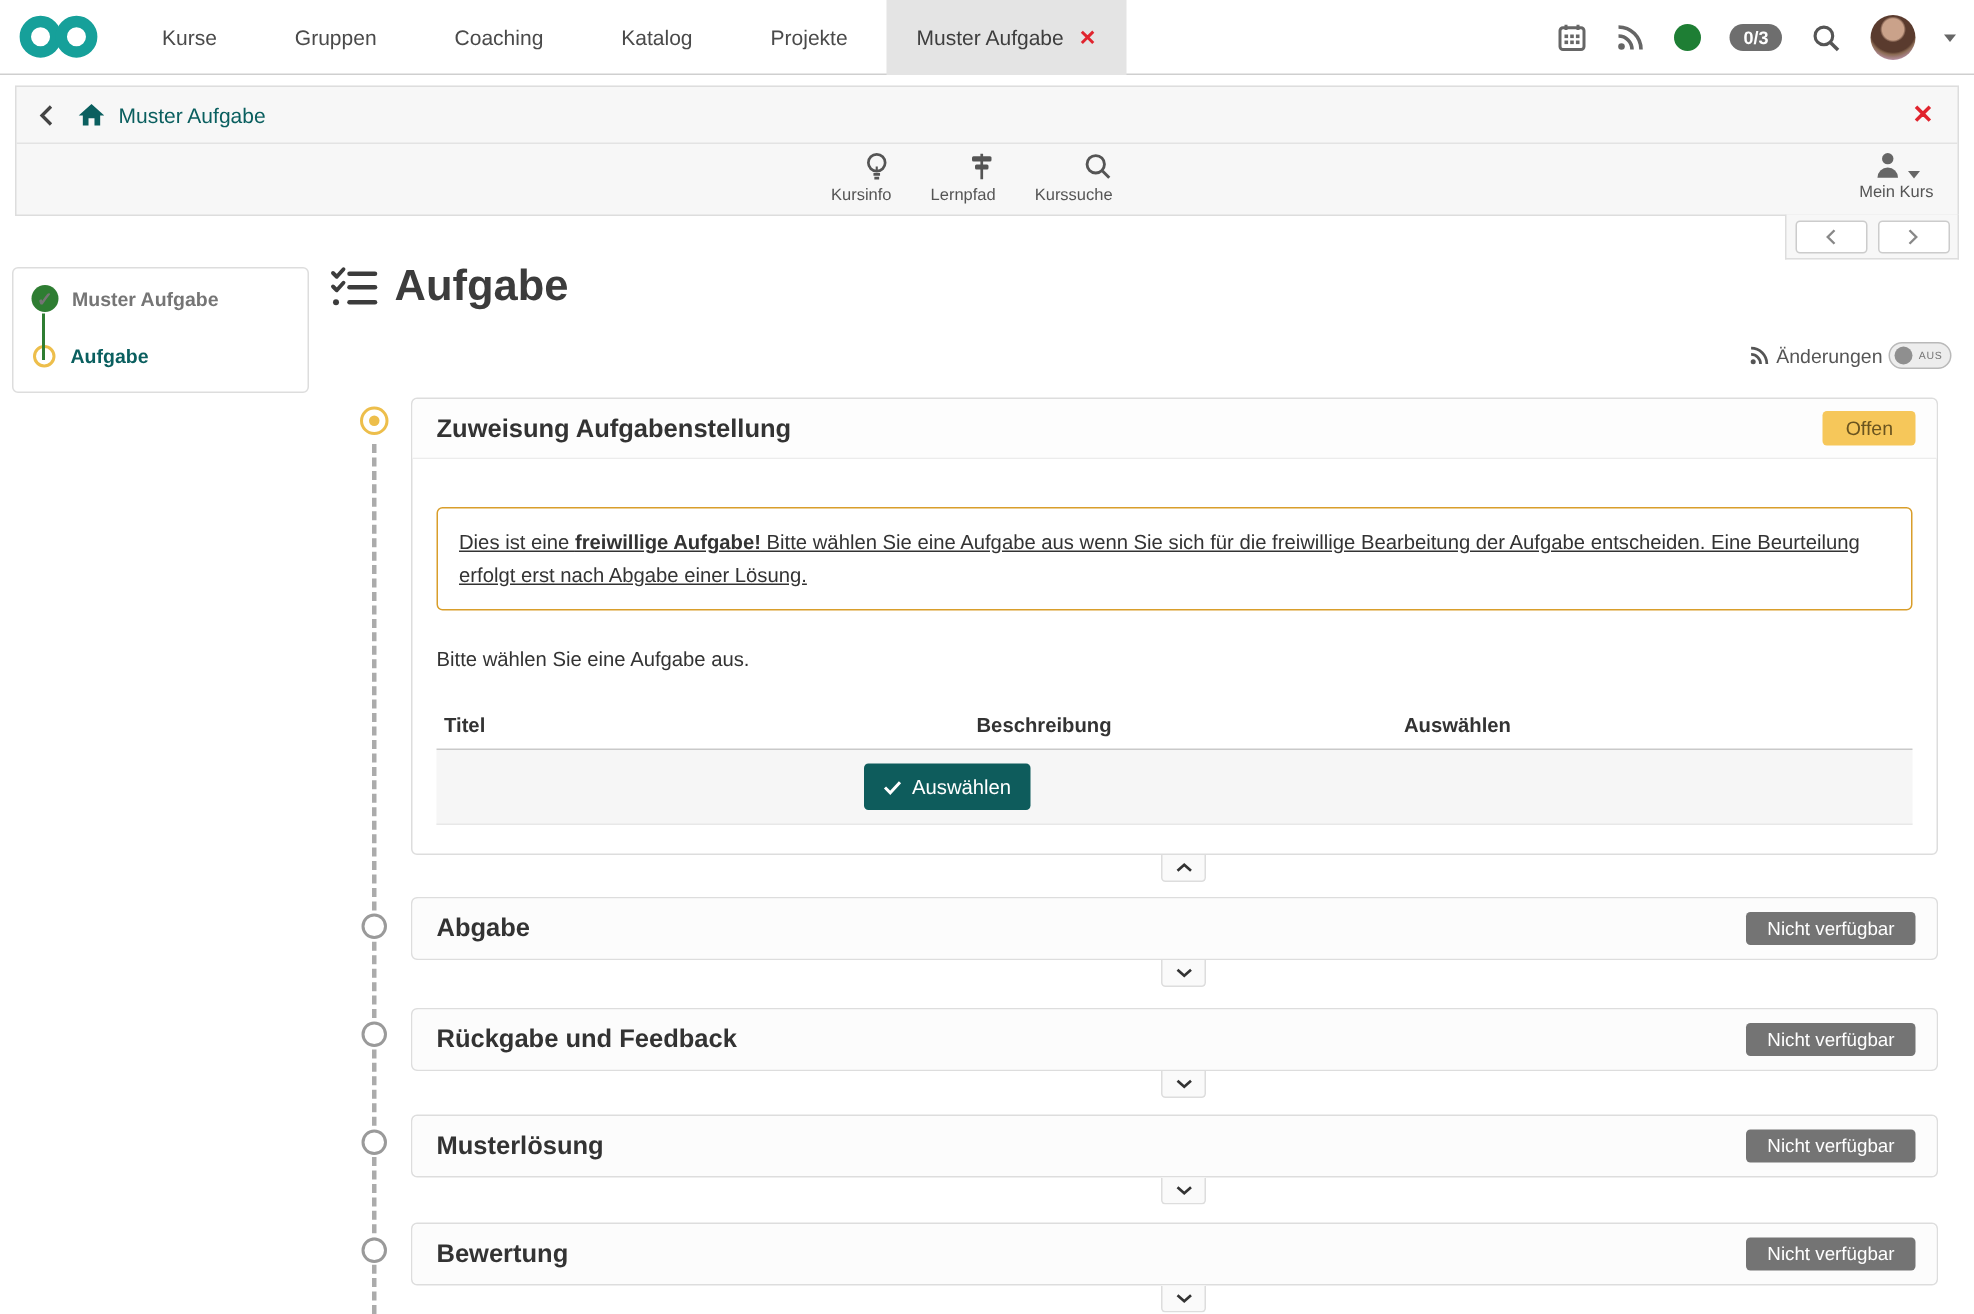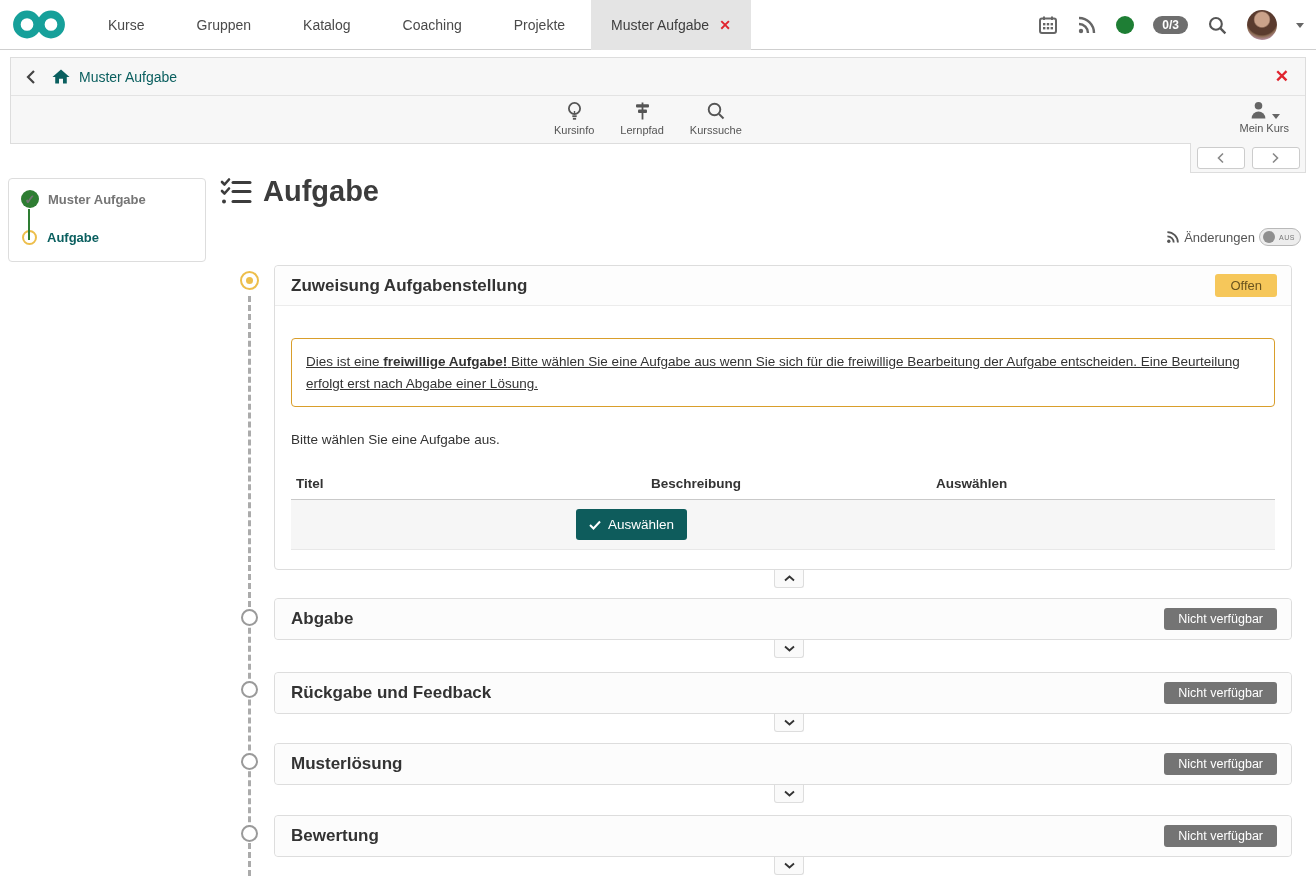--- a/index.html
+++ b/index.html
@@ -27,21 +27,21 @@
 
   
   .crumb-panel { position:absolute; left:10px; top:57px; width:1296px; background:#f7f7f7;
     border:1px solid #ddd; }
   .crumb-row { height:38px; display:flex; align-items:center; padding:0 14px;
     border-bottom:1px solid #e3e3e3; position:relative; }
   .crumb-label { color:#0a5f5f; font-size:14px; margin-left:9px; cursor:pointer; }
   .crumb-close { position:absolute; right:16px; color:#e0242e; font-size:17px; font-weight:bold; cursor:pointer; }
   .tool-row { height:47px; position:relative; }
   .tool-center { position:absolute; left:543px; top:5px; display:flex; gap:26px; }
-  .tool-item { display:flex; flex-direction:column; align-items:center; gap:3px; cursor:pointer; }
+  .tool-item { display:flex; flex-direction:column; align-items:flex-end; gap:3px; cursor:pointer; }
   .tool-item span { font-size:11px; color:#555; }
   .my-course { position:absolute; right:16px; top:5px; display:flex; flex-direction:column;
     align-items:center; gap:3px; cursor:pointer; }
   .my-course .row { display:flex; align-items:flex-end; gap:4px; }
   .my-course span { font-size:11px; color:#555; }
 
   
   .pager { position:absolute; right:10px; top:143px; width:116px; height:30px; background:#f7f7f7;
     border:1px solid #ddd; border-top:none; display:flex; align-items:center;
     justify-content:center; gap:7px; z-index:5; }
@@ -119,22 +119,22 @@
 
 <div class="navbar">
   <div class="logo">
     <svg width="54" height="31" viewBox="0 0 38 22">
       <circle cx="10.5" cy="11" r="7.2" fill="none" stroke="#16a09a" stroke-width="5.4"></circle>
       <circle cx="27.5" cy="11" r="7.2" fill="none" stroke="#16a09a" stroke-width="5.4"></circle>
     </svg>
   </div>
   <div class="nav-item">Kurse</div>
   <div class="nav-item">Gruppen</div>
+  <div class="nav-item">Coaching</div>
   <div class="nav-item">Katalog</div>
-  <div class="nav-item">Coaching</div>
   <div class="nav-item">Projekte</div>
   <div class="nav-tab">
     <span>Muster Aufgabe</span>
     <span class="tab-close">✕</span>
   </div>
   <div class="nav-right">
     <span>
       <svg width="20" height="20" viewBox="0 0 20 20">
         <rect x="2" y="3.5" width="16" height="14.5" rx="2" fill="none" stroke="#666" stroke-width="2"></rect>
         <line x1="6" y1="1.5" x2="6" y2="5" stroke="#666" stroke-width="2"></line>

